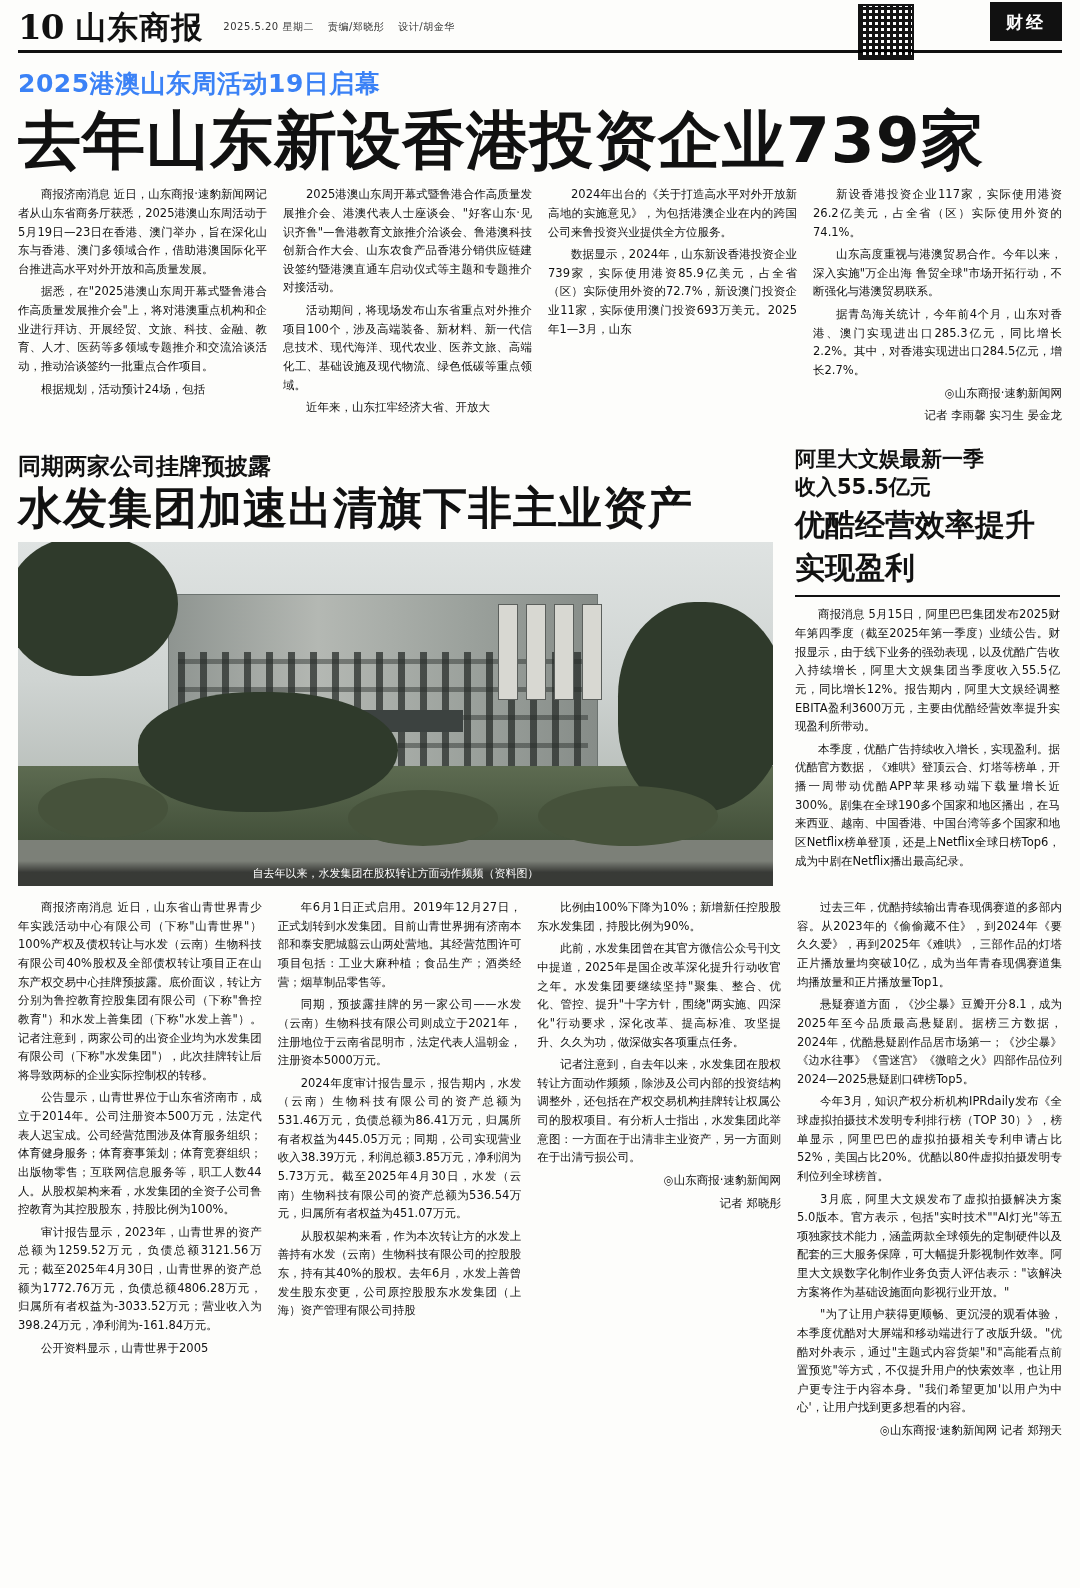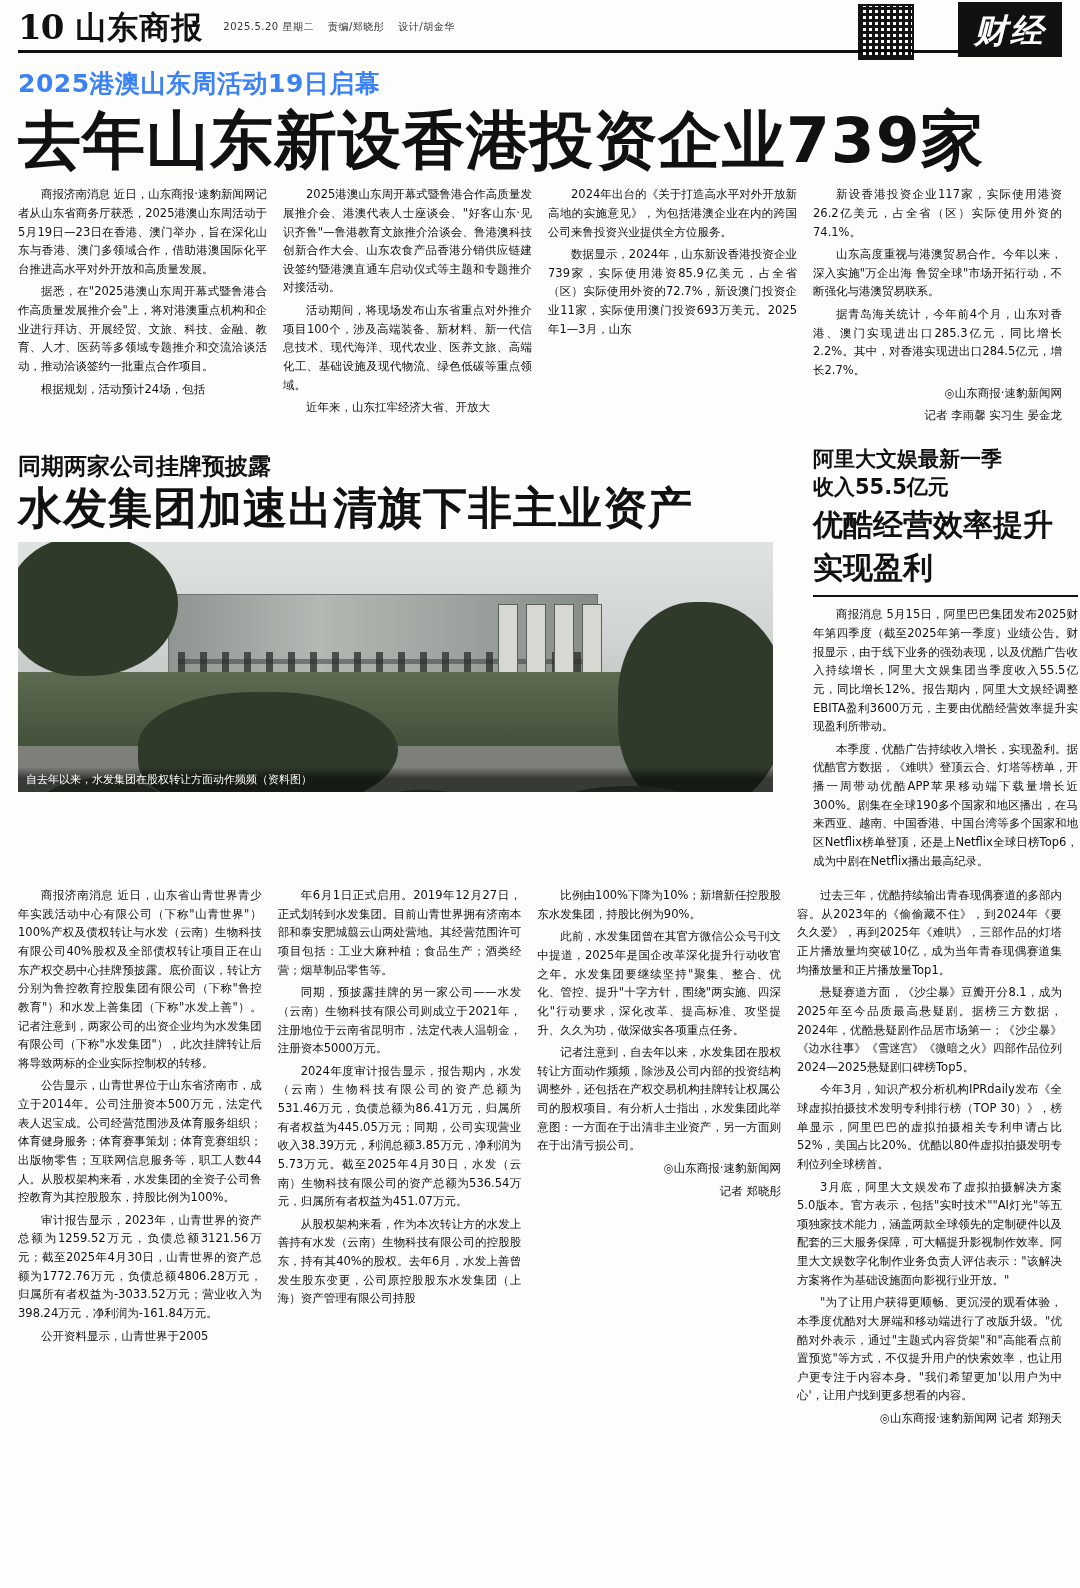--- a/index.html
+++ b/index.html
@@ -37,24 +37,23 @@
     background-image:
       repeating-linear-gradient(0deg,#000 0 3px,transparent 3px 6px),
       repeating-linear-gradient(90deg,#000 0 3px,transparent 3px 6px);
     background-color: #fff;
     border: 2px solid #000;
     opacity: .92;
   }
   .section-badge {
     position: absolute; right: 0; top: 2px;
     background: #111; color: #fff;
-    font-size: 33px; font-weight: bold; letter-spacing: 3px;
+    font-size: 17px; font-weight: bold; letter-spacing: 3px;
     padding: 12px 16px 10px 16px; line-height: 1;
     font-family: "DejaVu Serif", "Liberation Serif", serif;
-    font-style: italic;
   }
 
   
   .kicker {
     font-size: 25px; font-weight: bold; color: #3b82f6;
     margin: 14px 0 6px 0; letter-spacing: .5px;
     font-family: "DejaVu Sans", "Liberation Sans", sans-serif;
   }
   .headline-main {
     font-size: 63px; font-weight: bold; letter-spacing: 1px;
@@ -65,26 +64,26 @@
   
   .cols-4 {
     display: grid; grid-template-columns: repeat(4, 1fr);
     column-gap: 16px; align-items: start;
   }
   .col { font-size: 11.5px; line-height: 1.62; text-align: justify; }
   .col p { margin: 0 0 4px 0; text-indent: 2em; }
   .sign { text-align: right; text-indent: 0 !important; margin-top: 6px; }
 
   
-  .mid { display: grid; grid-template-columns: 755px 265px; column-gap: 40px; margin-top: 16px; }
+  .mid { display: grid; grid-template-columns: 755px 265px; column-gap: 22px; margin-top: 16px; }
   .kicker2 { font-size: 23px; font-weight: bold; margin: 6px 0 2px 0; }
   .headline2 { font-size: 44px; font-weight: bold; line-height: 1.1; margin: 0 0 10px 0; letter-spacing: 1px; }
 
   
-  .photo-wrap { position: relative; width: 100%; height: 250px; overflow: hidden; background:#1d4ed8; }
+  .photo-wrap { position: relative; width: 100%; height: 344px; overflow: hidden; background:#1d4ed8;text-align:center; }
   .photo-caption {
     position: absolute; left: 0; bottom: 0; right: 0;
     color: #fff; font-size: 11px; padding: 5px 8px;
     background: linear-gradient(transparent, rgba(0,0,0,.55) 45%);
   }
 
   
   .rail-kicker { font-size: 21px; font-weight: bold; line-height: 1.35; }
   .rail-head { font-size: 30px; font-weight: bold; line-height: 1.3; margin-top: 4px; }
   .rail-rule { border-top: 2px solid #111; margin: 8px 0 8px 0; }

